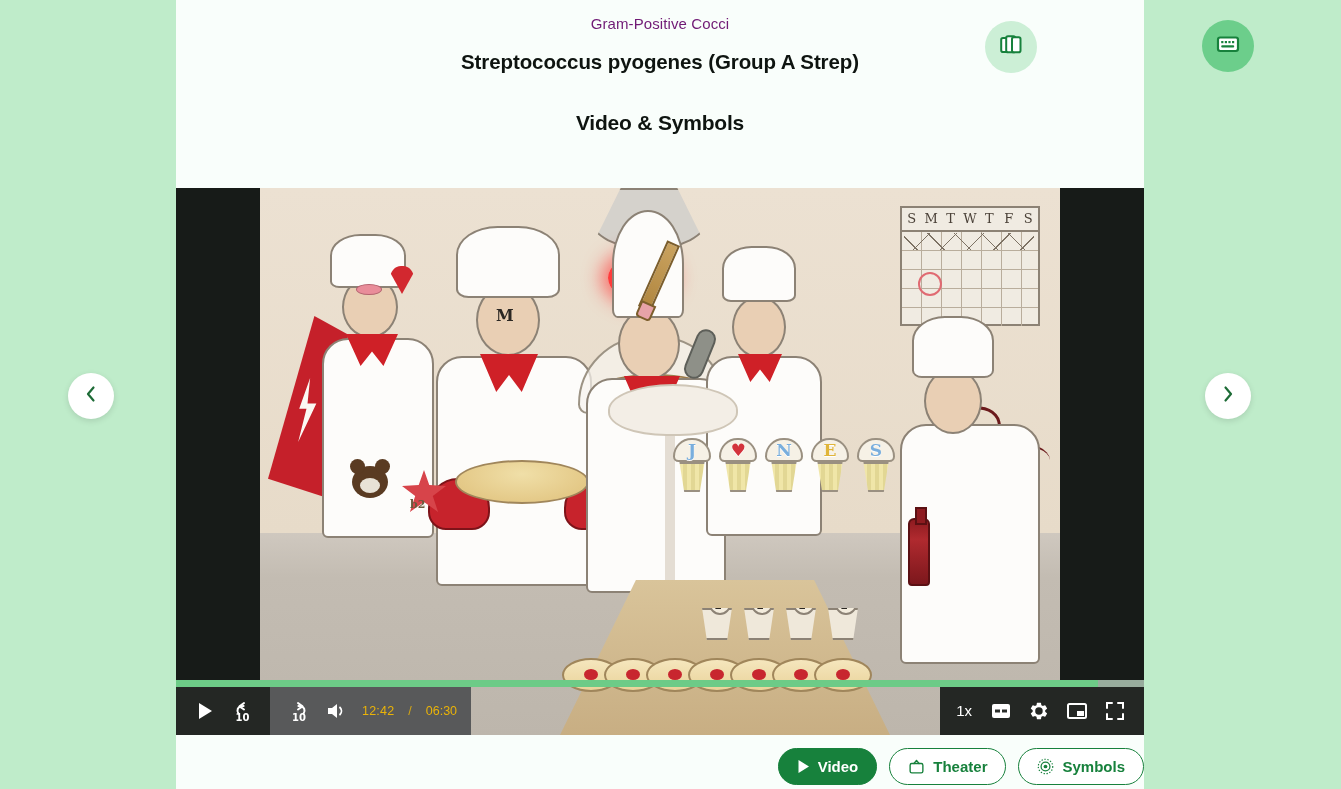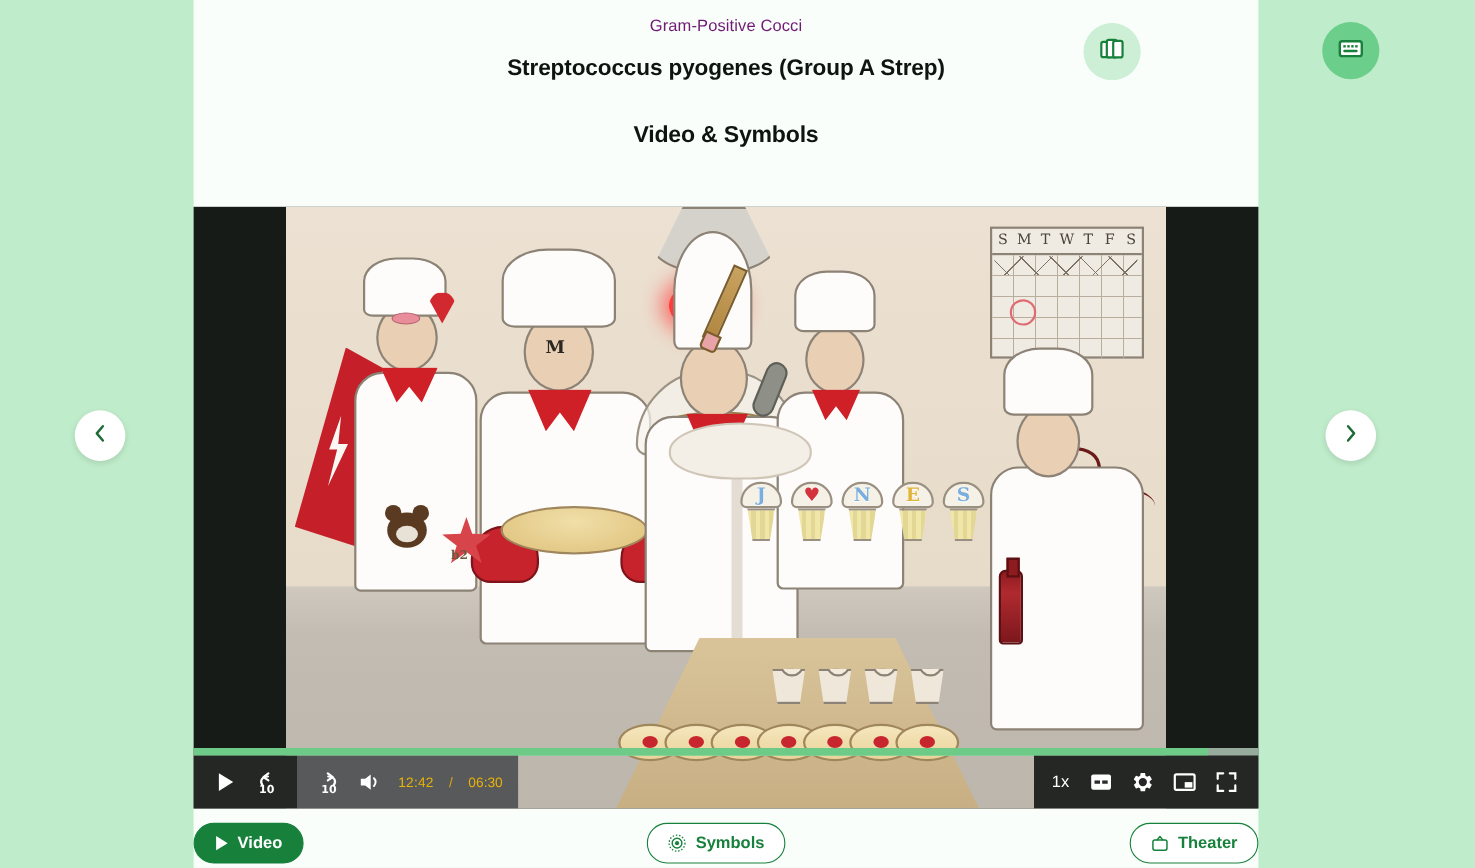--- a/index.html
+++ b/index.html
@@ -647,21 +647,22 @@
   .ctl-seg-a { background: #242724; }
   .ctl-seg-b { background: #58595a; }
   .ctl-spacer { flex: 1; }
 
   
   .tabs {
     position: absolute;
     left: 0; right: 0;
     top: 748px;
     display: flex;
-    justify-content: space-between;
+    justify-content: flex-end;
+    gap: 12px;
   }
   .tab {
     display: inline-flex;
     align-items: center;
     gap: 8px;
     height: 37px;
     padding: 0 18px;
     border-radius: 20px;
     border: 1.6px solid #17813c;
     background: #ffffff;
@@ -948,36 +949,36 @@
           <svg width="13" height="15" viewBox="0 0 13 15" aria-hidden="true">
             <polygon points="1.5,1 12,7.5 1.5,14" fill="#ffffff"></polygon>
           </svg>
         </span>
         <span>Video</span>
       </div>
 
       <div class="tab">
         <span>
           <svg width="17" height="17" viewBox="0 0 20 20" aria-hidden="true">
+            <rect x="2.5" y="6.5" width="15" height="11" rx="2" fill="none" stroke="#17813c" stroke-width="1.6"></rect>
+            <path d="M7 6.5 L10 2.8 L13 6.5" fill="none" stroke="#17813c" stroke-width="1.6" stroke-linecap="round" stroke-linejoin="round"></path>
+          </svg>
+        </span>
+        <span>Theater</span>
+      </div>
+
+      <div class="tab">
+        <span>
+          <svg width="17" height="17" viewBox="0 0 20 20" aria-hidden="true">
             <circle cx="10" cy="10" r="8.5" fill="none" stroke="#17813c" stroke-width="1.4" stroke-dasharray="1.6 1.9"></circle>
             <circle cx="10" cy="10" r="5.2" fill="none" stroke="#17813c" stroke-width="1.5"></circle>
             <circle cx="10" cy="10" r="2.2" fill="#17813c"></circle>
           </svg>
         </span>
         <span>Symbols</span>
-      </div>
-
-      <div class="tab">
-        <span>
-          <svg width="17" height="17" viewBox="0 0 20 20" aria-hidden="true">
-            <rect x="2.5" y="6.5" width="15" height="11" rx="2" fill="none" stroke="#17813c" stroke-width="1.6"></rect>
-            <path d="M7 6.5 L10 2.8 L13 6.5" fill="none" stroke="#17813c" stroke-width="1.6" stroke-linecap="round" stroke-linejoin="round"></path>
-          </svg>
-        </span>
-        <span>Theater</span>
       </div>
     </div>
   </div>
 
   <div class="cards-fab">
     <span>
       <svg width="26" height="26" viewBox="0 0 26 26" aria-hidden="true">
         <rect x="3.2" y="6" width="9" height="14" rx="1.8" fill="#ffffff" stroke="#17813c" stroke-width="2"></rect>
         <rect x="8.2" y="4.2" width="9" height="16" rx="1.8" fill="#ffffff" stroke="#17813c" stroke-width="2"></rect>
         <rect x="14" y="5.2" width="8.5" height="15" rx="1.8" fill="#ffffff" stroke="#17813c" stroke-width="2"></rect>

